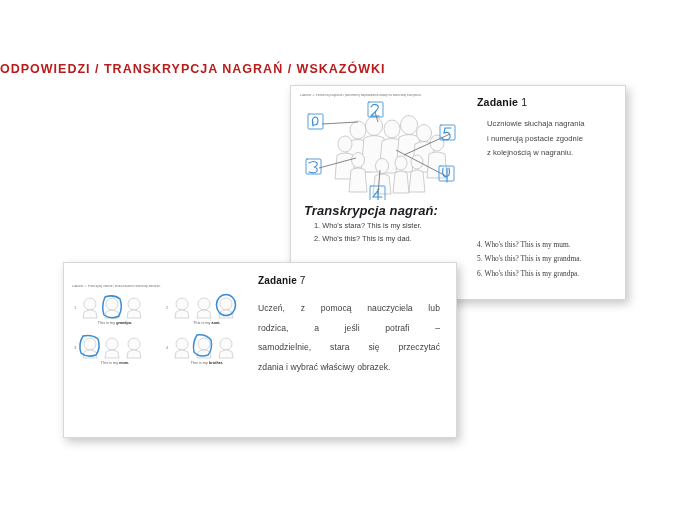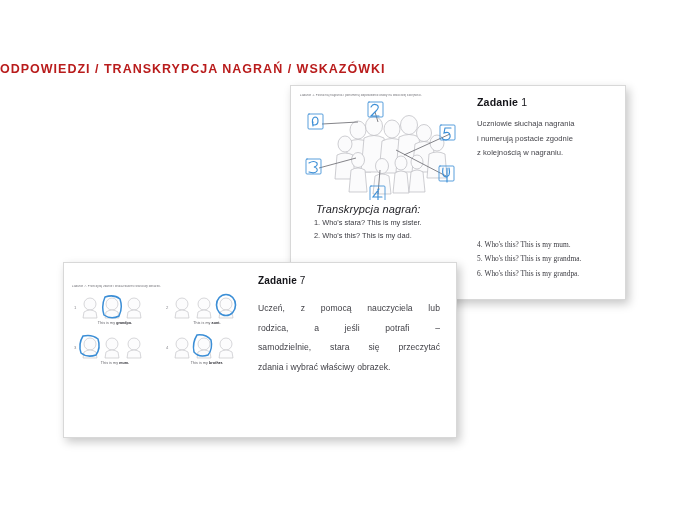--- a/index.html
+++ b/index.html
@@ -92,26 +92,26 @@
 
   .illus-wrap {
     position: relative;
     width: 166px;
     height: 100px;
     margin-left: 0px;
   }
   .illus-wrap svg { display:block; }
 
   .transcription-head {
-    font-size: 11px;
-    font-weight: normal;
+    font-size: 13px;
+    font-weight: bold;
     font-style: italic;
     color: #1d1d22;
     margin-top: 3px;
-    margin-left: 16px;
+    margin-left: 4px;
     letter-spacing: 0.1px;
   }
   .transcript-list {
     list-style: none;
     margin: 4px 0 0 0;
     padding: 0 0 0 14px;
   }
   .transcript-list li {
     font-size: 7.4px;
     color: #3a3a40;
@@ -127,21 +127,21 @@
     margin: 0 0 9px 0;
     letter-spacing: 0.15px;
   }
   .task-head b { font-weight: bold; }
   .task-head span.num { font-weight: normal; }
 
   .task-body {
     font-size: 7.6px;
     color: #45454b;
     line-height: 1.92;
-    margin: 0 0 0 0;
+    margin: 0 0 0 10px;
     letter-spacing: 0.05px;
   }
   .task-body .ln { display:block; white-space: nowrap; }
 
   .answers-list {
     list-style: none;
     margin: 0;
     padding: 0;
     position: absolute;
     left: 8px;

